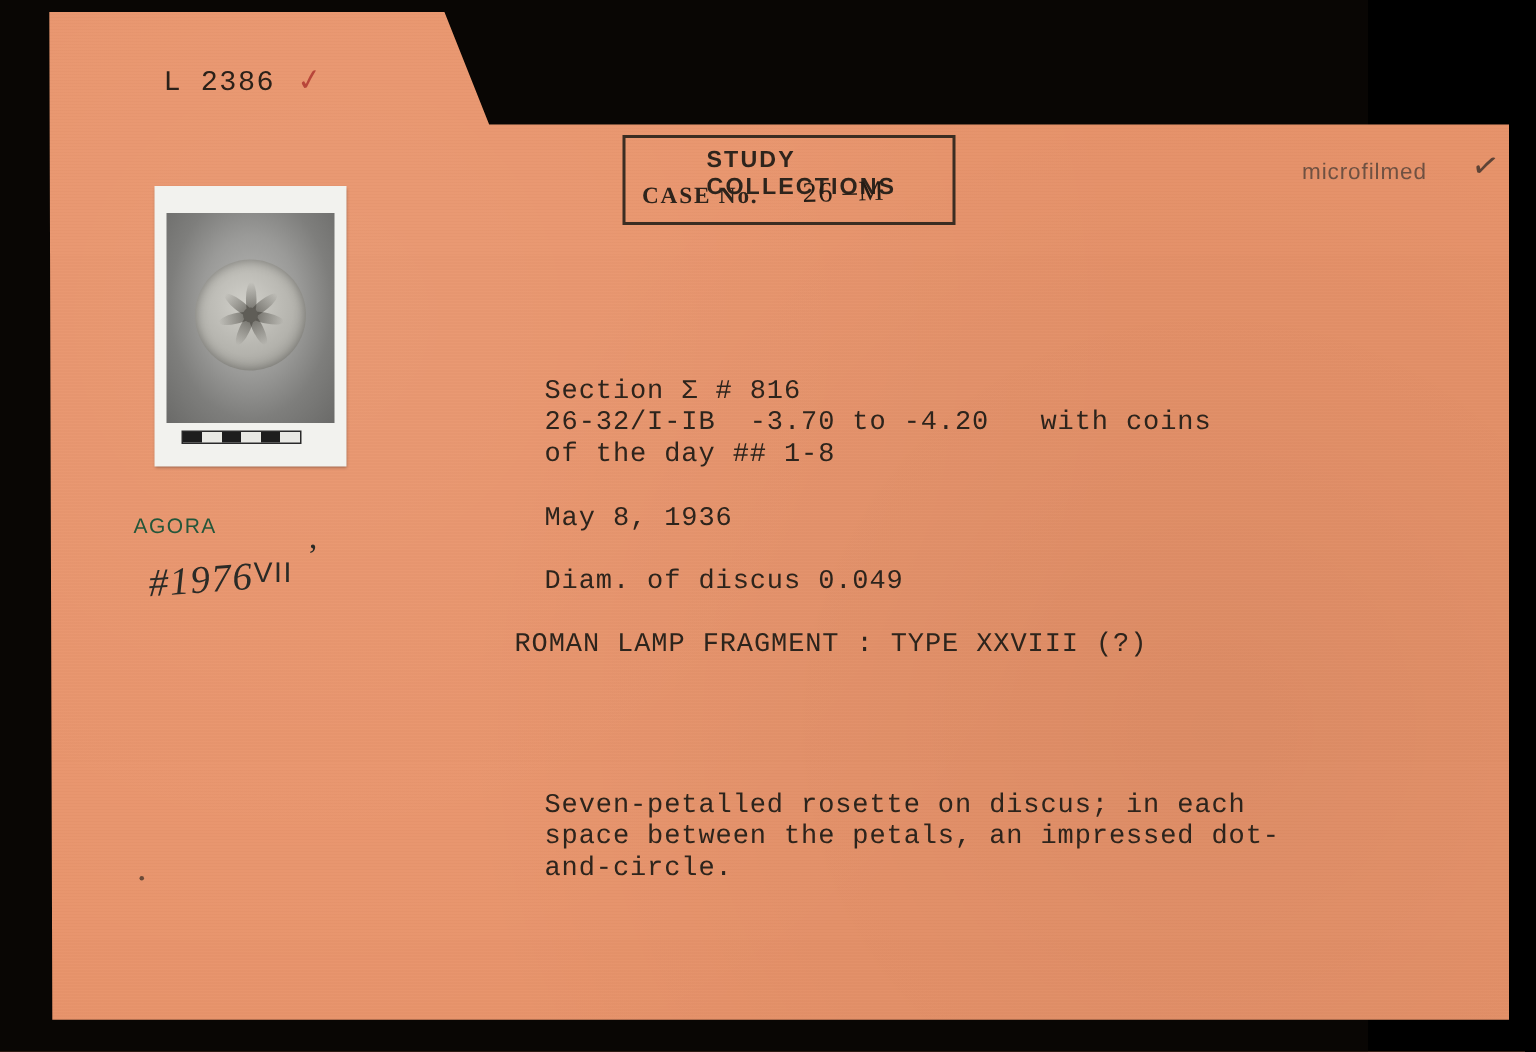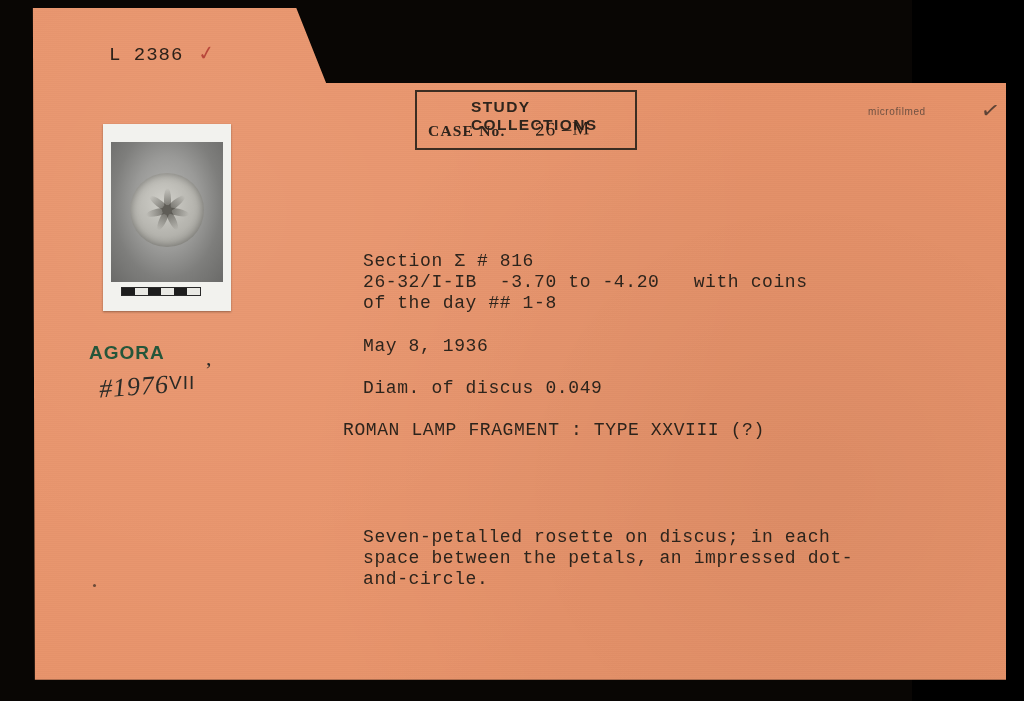--- a/index.html
+++ b/index.html
@@ -113,21 +113,21 @@
     color: #241c15;
     font-family: "Liberation Serif", serif;
     transform: rotate(-1.5deg);
   }
 
   
   #microfilmed {
     position: absolute;
     left: 855px;
     top: 98px;
-    font-size: 10px;
+    font-size: 15px;
     color: #6f5142;
     letter-spacing: 0.6px;
     font-family: "Liberation Sans", sans-serif;
   }
   #microfilmed-check {
     position: absolute;
     left: 968px;
     top: 90px;
     font-size: 22px;
     color: #5d4336;
@@ -198,25 +198,25 @@
     height: 7px;
     background: repeating-linear-gradient(90deg, #1d1d1d 0px, #1d1d1d 13px, #e9e9e4 13px, #e9e9e4 26px);
     border: 1px solid #2a2a2a;
   }
 
   
   #agora-ref {
     position: absolute;
     left: 76px;
     top: 334px;
-    font-size: 19px;
+    font-size: 14px;
     letter-spacing: 1px;
     color: #24563a;
     font-family: "Liberation Sans", sans-serif;
-    font-weight: 700;
+    font-weight: 400;
   }
   #agora-vii {
     position: absolute;
     left: 156px;
     top: 334px;
     font-size: 19px;
     letter-spacing: 1px;
     color: #2a2a26;
     font-family: Liberation Sans, sans-serif;
     margin-top: 30px;

